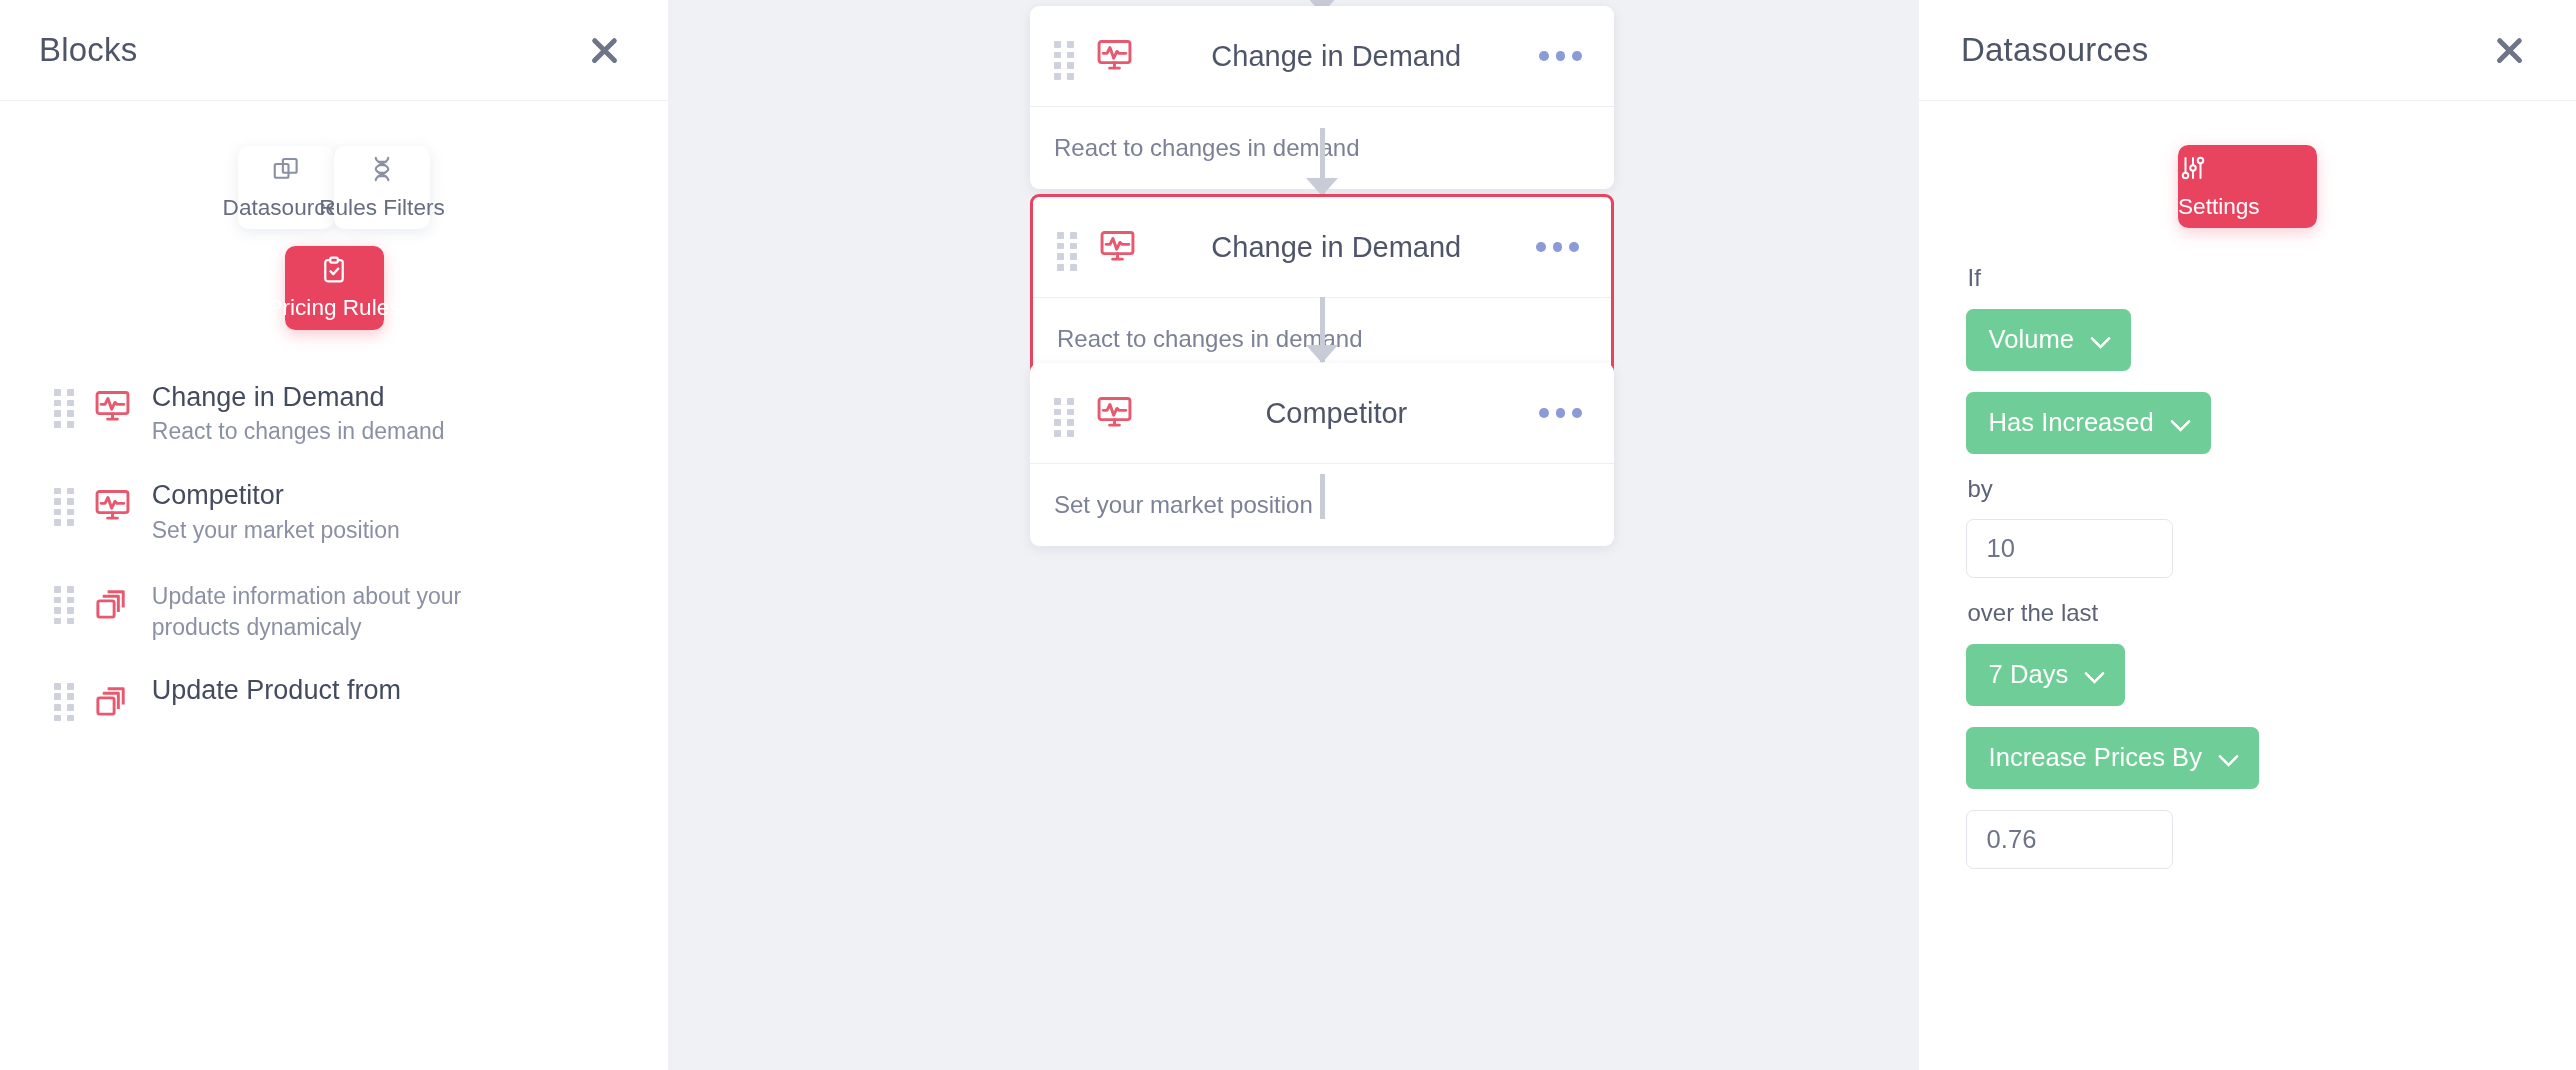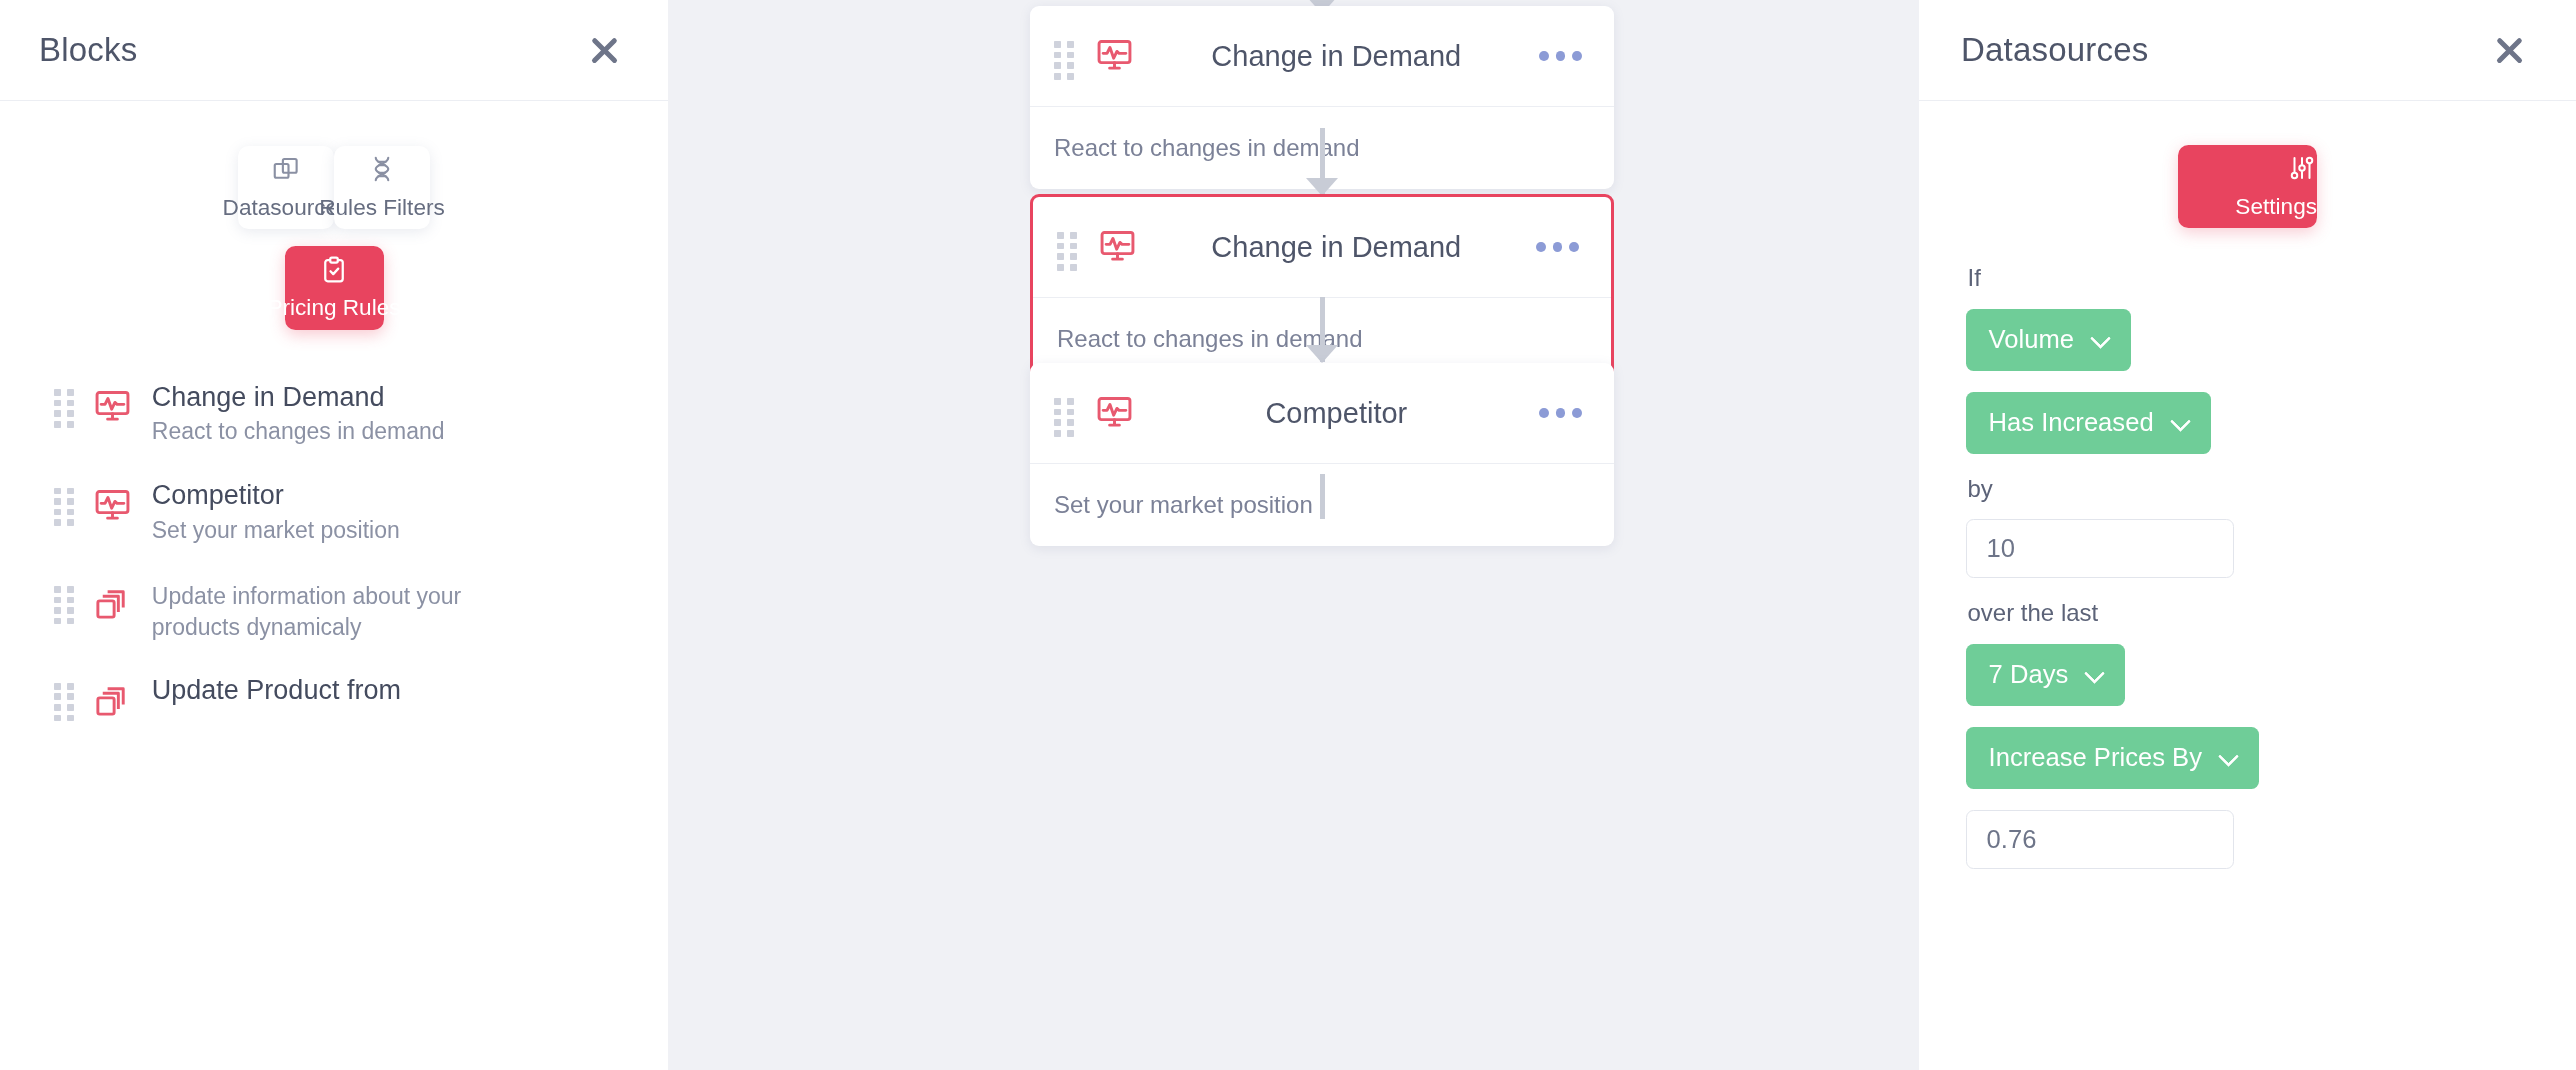--- a/index.html
+++ b/index.html
@@ -115,42 +115,42 @@
 
   
   .props {
     width: 657px; height: 100%; flex: 0 0 657px;
     background: #ffffff; position: relative; overflow: hidden;
   }
   .props .panel-header { padding: 0 47px 0 42px; }
   .settings-wrap { display: flex; justify-content: center; padding-top: 44px; }
   .settings-btn {
     width: 139px; height: 83px; background: #e8445f; border-radius: 10.5px;
-    display: flex; flex-direction: column; align-items: flex-end; justify-content: center;
+    display: flex; flex-direction: column; align-items: flex-start; justify-content: center;
     gap: 7.5px; cursor: pointer; box-shadow: 0 4.5px 15px rgba(232,68,95,.26);
   }
   .settings-btn .tile-label { color: #fff; font-size: 22.6px; }
 
   .form { padding: 36px 47px 0 47px; }
   .form-label { font-size: 24px; color: #5c6378; margin: 0 0 16.6px 1.5px; }
   .pill {
     display: inline-flex; align-items: center; gap: 16.6px;
     background: #6fcd98; color: #ffffff;
     border-radius: 7.5px; height: 62px; padding: 0 22.6px;
     font-size: 25.6px; cursor: pointer; margin-bottom: 21px;
   }
   .chev { width: 18px; height: 18px; position: relative; flex: 0 0 18px; }
   .chev::after {
     content: ""; position: absolute; left: 2.3px; top: 0;
     width: 12px; height: 12px;
     border-right: 3.8px solid #ffffff; border-bottom: 3.8px solid #ffffff;
     transform: rotate(45deg); border-radius: 1.5px;
   }
   .txtin {
-    width: 268px; height: 59px; border: 1.5px solid #e2e5ec; border-radius: 7.5px;
+    width: 207px; height: 59px; border: 1.5px solid #e2e5ec; border-radius: 7.5px;
     display: flex; align-items: center; padding: 0 19.6px;
     font-size: 25.6px; color: #6e7589; background: #fff; margin-bottom: 21px;
   }
 </style>
 </head>
 <body>
 
 <div class="app">
 
   <aside class="sidebar">

